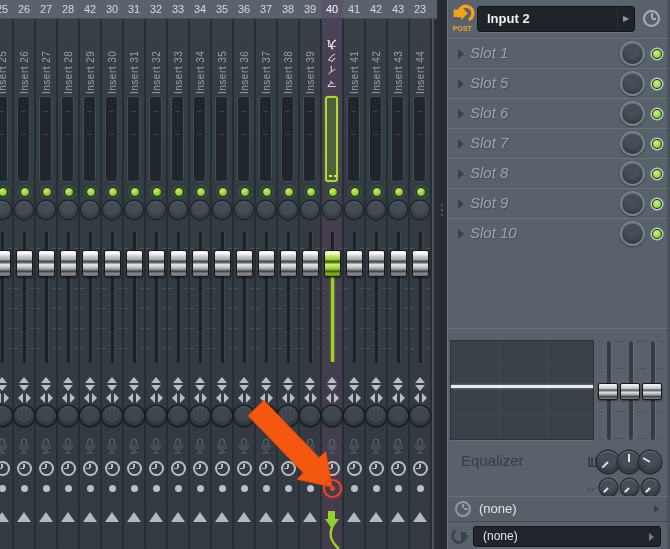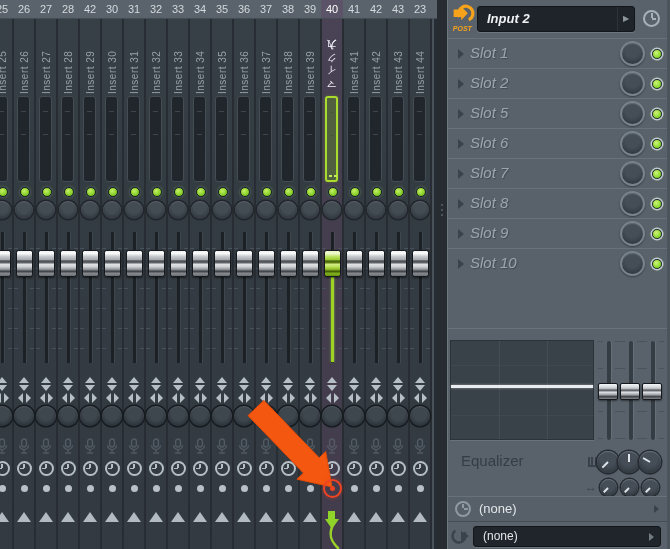--- a/index.html
+++ b/index.html
@@ -88,21 +88,21 @@
   .overlay{position:absolute;left:0;top:0;z-index:2;pointer-events:none;}
 
   
   .divider{position:absolute;left:437px;top:0;width:10px;height:549px;background:#262c31;}
   .divider .dots{position:absolute;left:4px;top:204px;width:2px;height:2px;border-radius:50%;background:#5a636b;
                  box-shadow:0 5px 0 #5a636b,0 10px 0 #5a636b;}
 
   
   .panel{position:absolute;left:447px;top:0;width:223px;height:549px;background:#59626b;
          border-left:1px solid #6e7880;border-right:3px solid #4b545b;box-sizing:border-box;}
-  .p-header{position:absolute;left:0;top:0;width:219px;height:38px;font-style:italic;}
+  .p-header{position:absolute;left:0;top:0;width:219px;height:38px;}
   .post-icon{position:absolute;left:3px;top:2px;width:26px;height:32px;}
   .input-box{position:absolute;left:29px;top:6px;width:158px;height:26px;background:#1e2429;border:1px solid #121619;
              border-radius:3px;box-sizing:border-box;box-shadow:0 1px 0 rgba(255,255,255,.12);}
   .input-box .txt{position:absolute;left:9px;top:0;line-height:24px;font-size:13px;font-weight:bold;color:#eef1f3;}
   .input-box .arr{position:absolute;right:0;top:0;width:16px;height:100%;border-left:1px solid #2c343a;color:#8d979e;
                   font-size:8px;text-align:center;line-height:24px;}
   .top-clock{position:absolute;left:195px;top:10px;width:13px;height:13px;border:2.5px solid #a7b1b8;border-radius:50%;}
   .top-clock::before{content:'';position:absolute;left:50%;top:1px;width:2px;height:5px;margin-left:-1px;background:#a7b1b8;}
   .top-clock::after{content:'';position:absolute;top:50%;right:2px;width:4px;height:2px;margin-top:-1px;background:#a7b1b8;}
 
@@ -721,26 +721,20 @@
 
     <div class="slots" id="slots">
         <div class="slot-row">
     <div class="slot-arrow"></div>
     <div class="slot-label">Slot 1</div>
     <div class="slot-knob"></div>
     <div class="slot-led"></div>
   </div>
         <div class="slot-row">
     <div class="slot-arrow"></div>
-    <div class="slot-label">Slot 2</div>
-    <div class="slot-knob"></div>
-    <div class="slot-led"></div>
-  </div>
-        <div class="slot-row">
-    <div class="slot-arrow"></div>
     <div class="slot-label">Slot 5</div>
     <div class="slot-knob"></div>
     <div class="slot-led"></div>
   </div>
         <div class="slot-row">
     <div class="slot-arrow"></div>
     <div class="slot-label">Slot 6</div>
     <div class="slot-knob"></div>
     <div class="slot-led"></div>
   </div>

